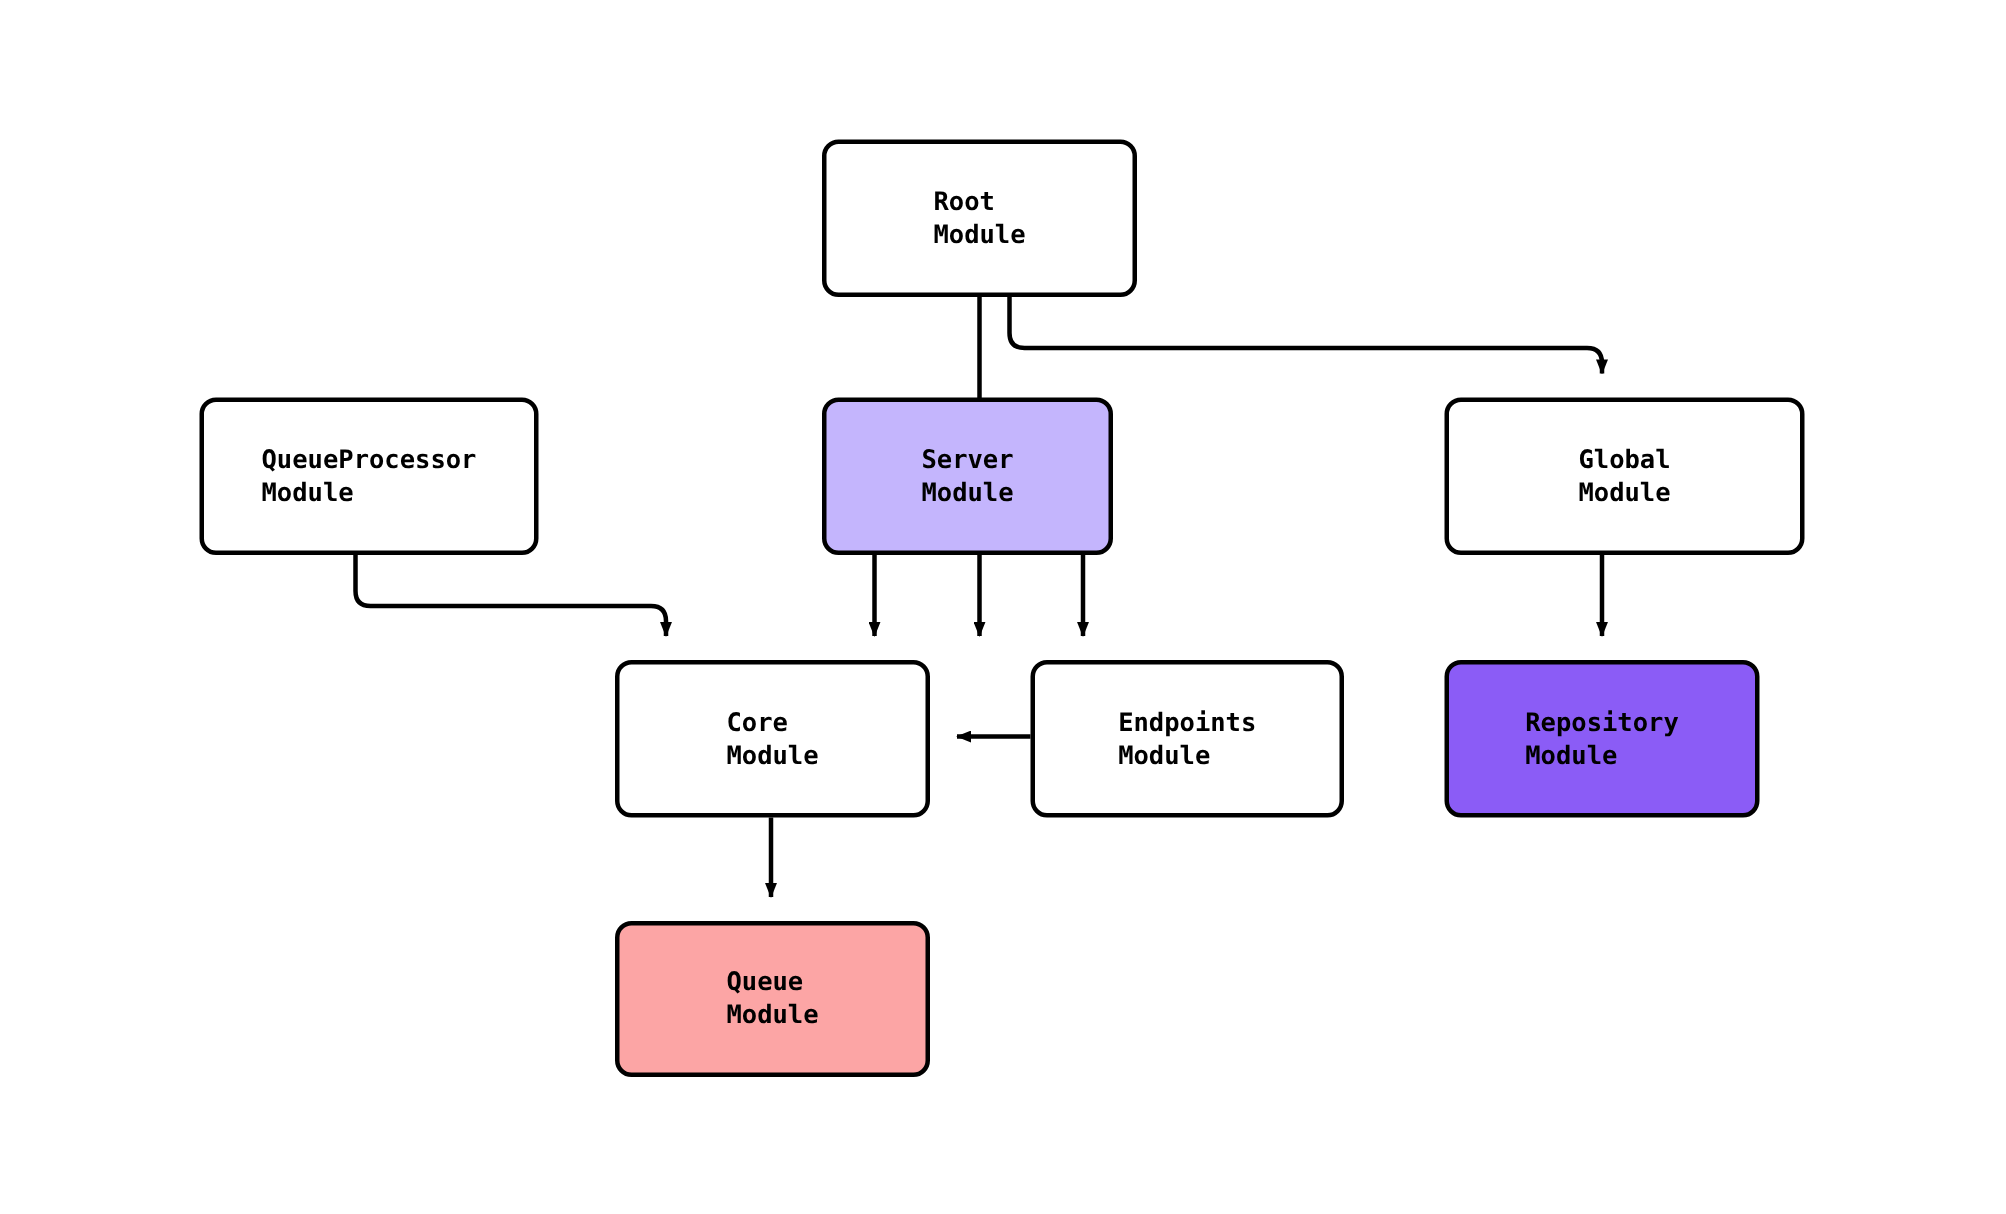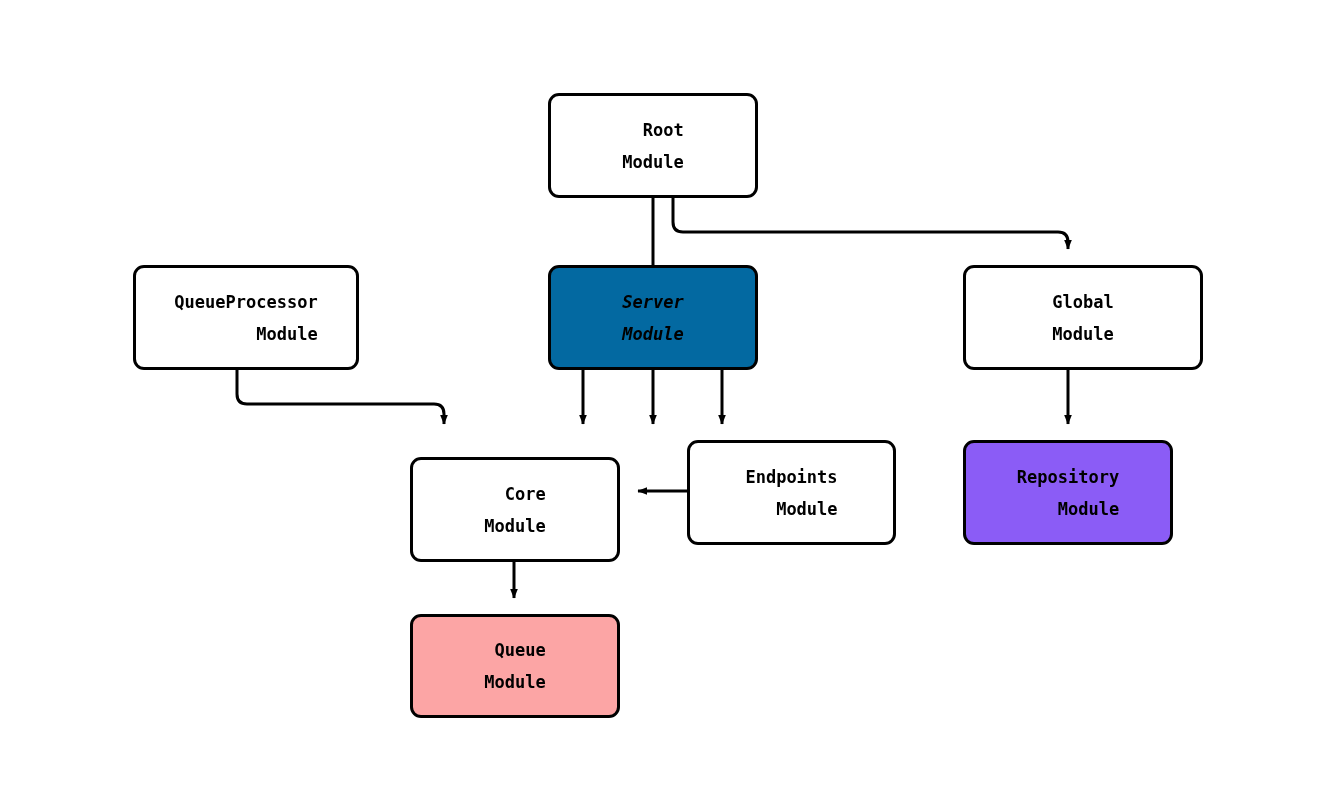--- a/index.html
+++ b/index.html
@@ -35,23 +35,23 @@
     border-radius: 11px;
     display: flex;
     align-items: center;
     justify-content: center;
     z-index: 2;
   }
   .node-label {
     font-family: "DejaVu Sans Mono", "Liberation Mono", monospace;
     font-size: 17px;
     font-weight: bold;
-    line-height: 32px;
+    line-height: 22px;
     color: #000000;
-    text-align: right;
+    text-align: left;
     white-space: pre;
     letter-spacing: 0px;
   }
 </style>
 </head>
 <body>
 
 <div id="diagram-canvas">
 
   <svg id="edge-layer" viewBox="0 0 1337 809" width="1337" height="809" xmlns="http://www.w3.org/2000/svg">
@@ -75,31 +75,31 @@
   <div class="node" style="left: 548px; top: 93px; width: 210px; height: 105px; border-color: rgb(0, 0, 0); background: rgb(255, 255, 255);">
     <span class="node-label">Root
 Module</span>
   </div>
 
   <div class="node" style="left: 133px; top: 265px; width: 226px; height: 105px; border-color: rgb(0, 0, 0); background: rgb(255, 255, 255);">
     <span class="node-label">QueueProcessor
 Module</span>
   </div>
 
-  <div class="node" style="left: 548px; top: 265px; width: 210px; height: 105px; border-color: rgb(0, 0, 0); background: #0369a1; font-style: italic;">
+  <div class="node" style="left: 548px; top: 265px; width: 194px; height: 105px; border-color: rgb(0, 0, 0); background: #c4b5fd;">
     <span class="node-label">Server
 Module</span>
   </div>
 
   <div class="node" style="left: 963px; top: 265px; width: 240px; height: 105px; border-color: rgb(0, 0, 0); background: rgb(255, 255, 255);">
     <span class="node-label">Global
 Module</span>
   </div>
 
-  <div class="node" style="left: 410px; top: 440px; width: 210px; height: 105px; border-color: rgb(0, 0, 0); background: rgb(255, 255, 255); margin-top: 17px;">
+  <div class="node" style="left: 410px; top: 440px; width: 210px; height: 105px; border-color: rgb(0, 0, 0); background: rgb(255, 255, 255);">
     <span class="node-label">Core
 Module</span>
   </div>
 
   <div class="node" style="left: 687px; top: 440px; width: 209px; height: 105px; border-color: rgb(0, 0, 0); background: rgb(255, 255, 255);">
     <span class="node-label">Endpoints
 Module</span>
   </div>
 
   <div class="node" style="left: 963px; top: 440px; width: 210px; height: 105px; border-color: rgb(0, 0, 0); background: #8b5cf6;">

